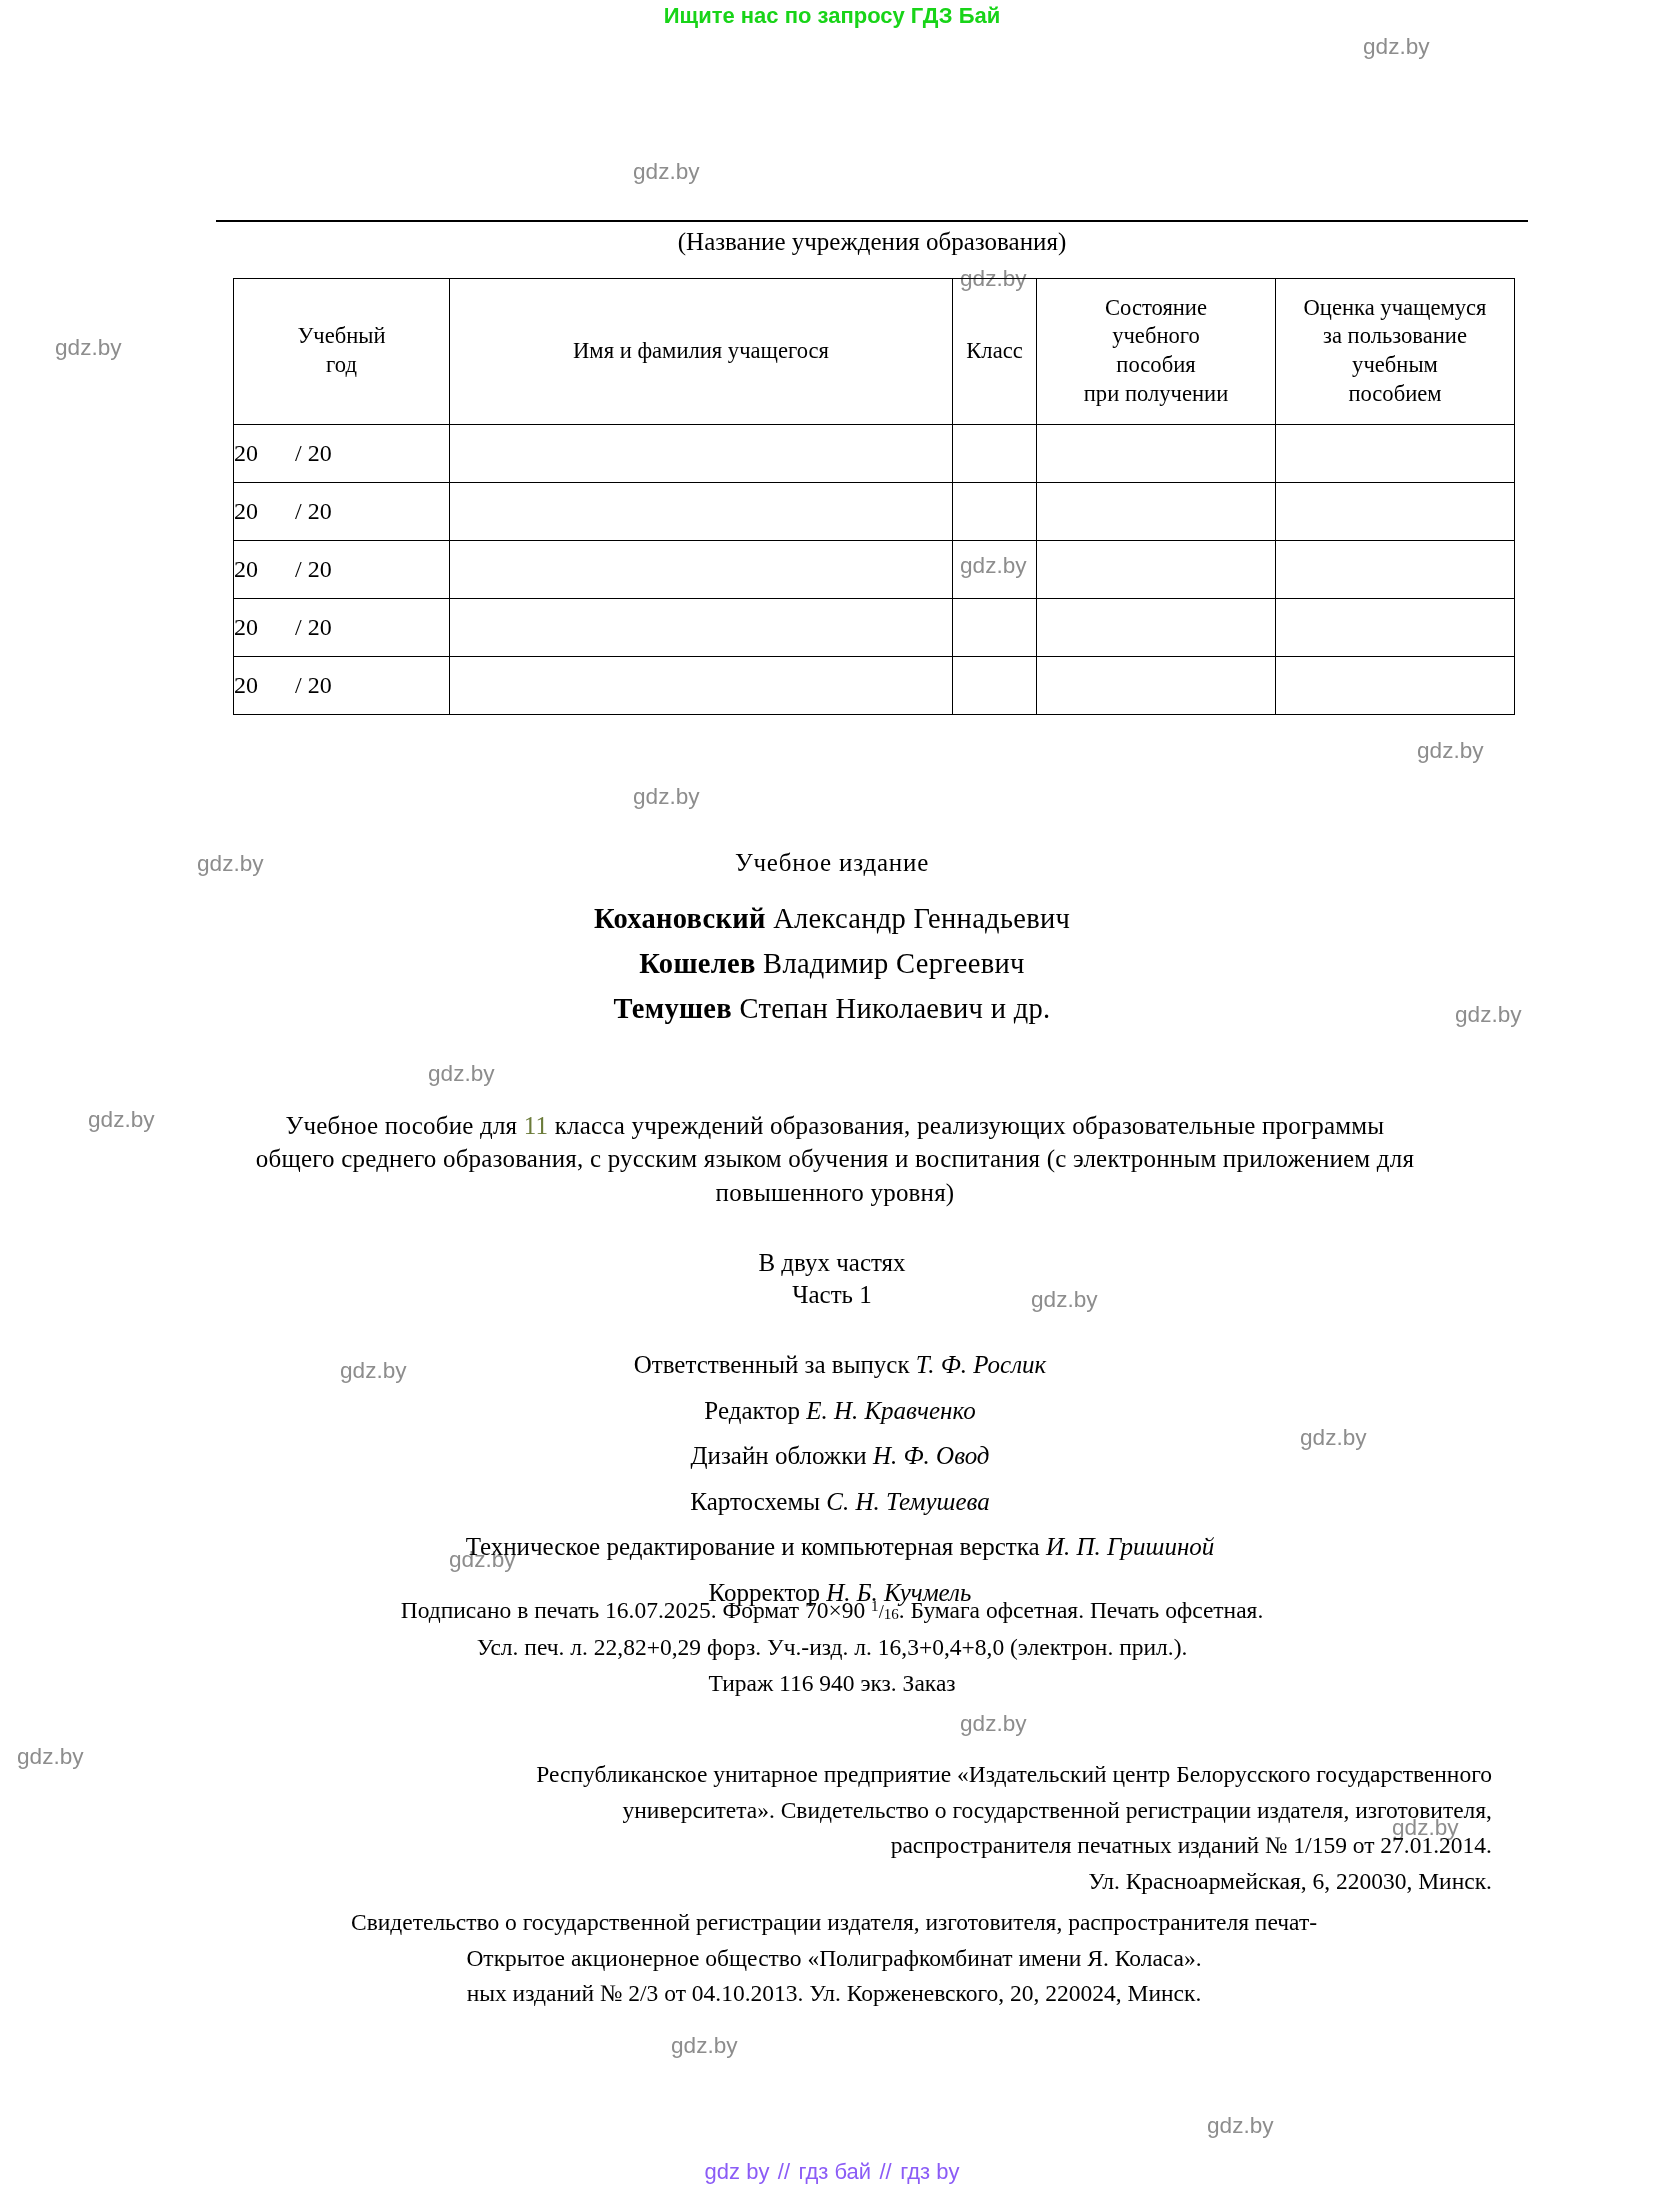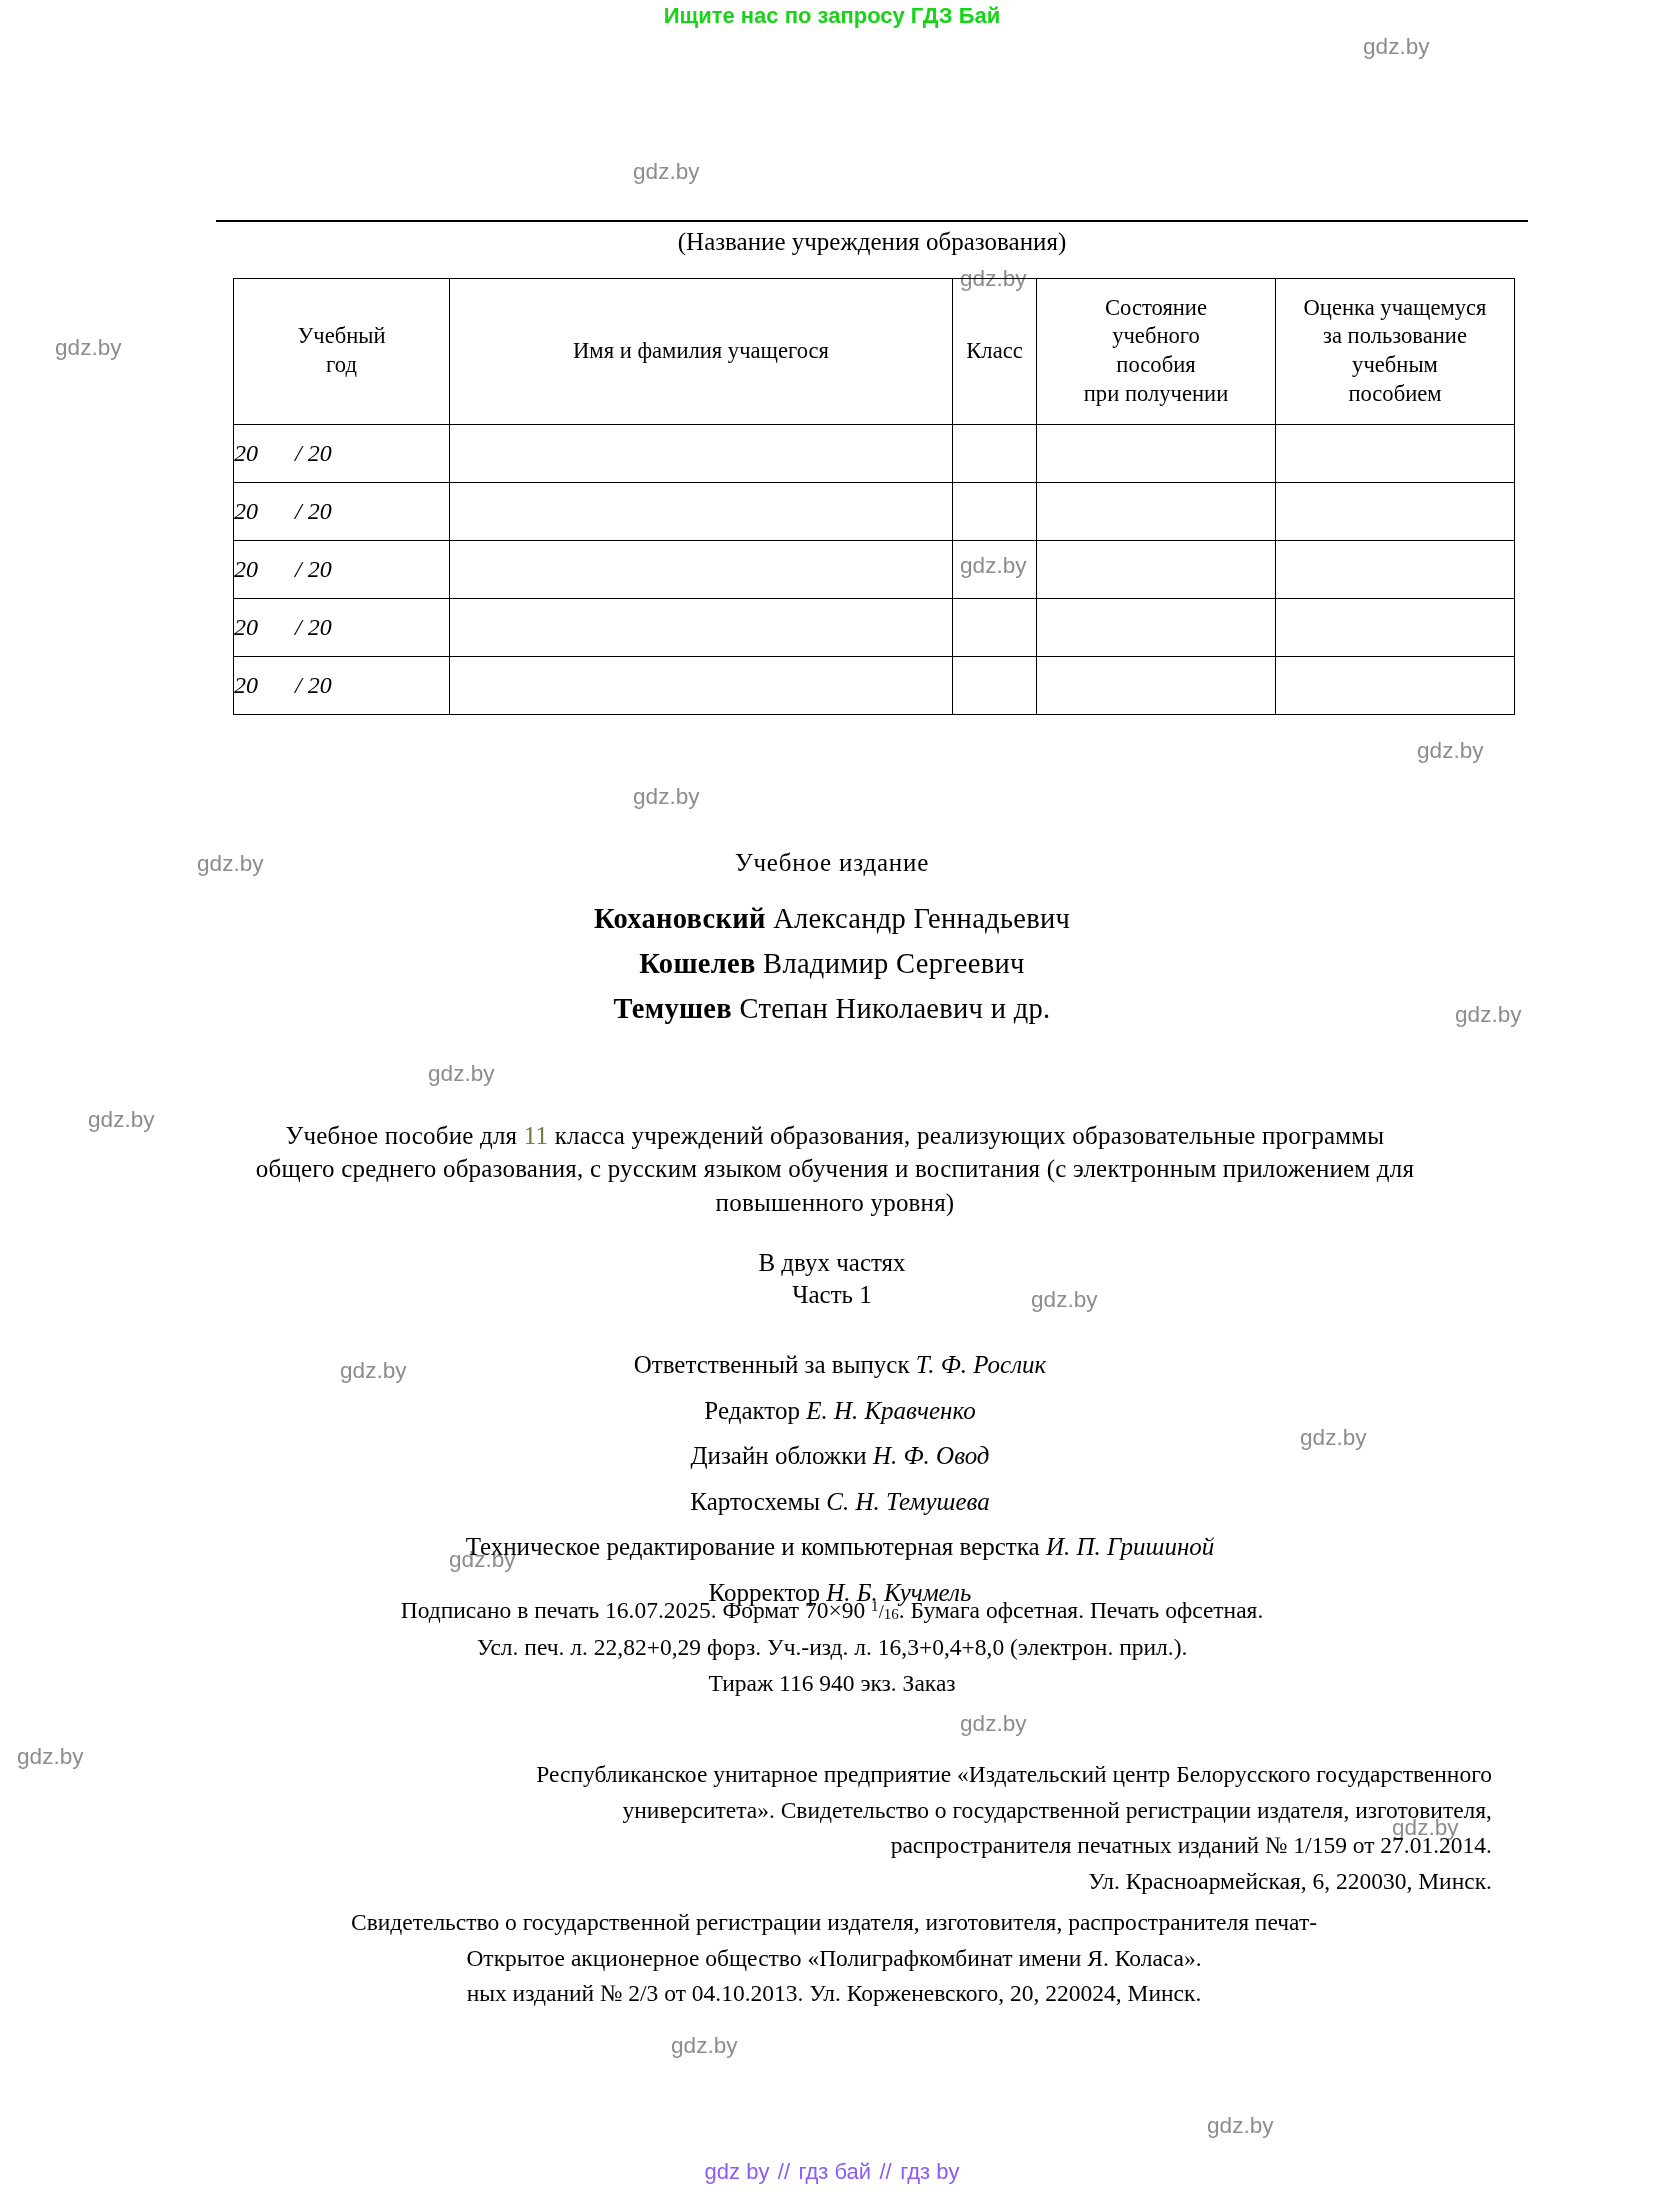--- a/index.html
+++ b/index.html
@@ -82,21 +82,20 @@
   .book-table col.c1 { width: 216px; }
   .book-table col.c2 { width: 503px; }
   .book-table col.c3 { width: 84px; }
   .book-table col.c4 { width: 239px; }
   .book-table col.c5 { width: 239px; }
   .book-table tr.data-row td { height: 57px; }
   .yearcell {
     font-size: 24px;
     padding-left: 18.4px;
     letter-spacing: 0px;
-    font-style: italic;
   }
   .yearcell .gap { display: inline-block; width: 37px; }
 
   
   .ctr {
     position: absolute;
     left: 0;
     width: 1664px;
     text-align: center;
   }
@@ -109,21 +108,20 @@
 
   .desc {
     position: absolute;
     left: 252px;
     width: 1166px;
     top: 1109px;
     text-align: center;
     font-size: 25px;
     line-height: 1.33;
     letter-spacing: 0.2px;
-    margin-top: 10px;
   }
   .desc .grade { color: #6b7b3a; }
 
   .parts { top: 1249px; font-size: 25px; }
   .part-no { top: 1281px; font-size: 25px; }
 
   .credits {
     position: absolute;
     left: 0;
     width: 1664px;

